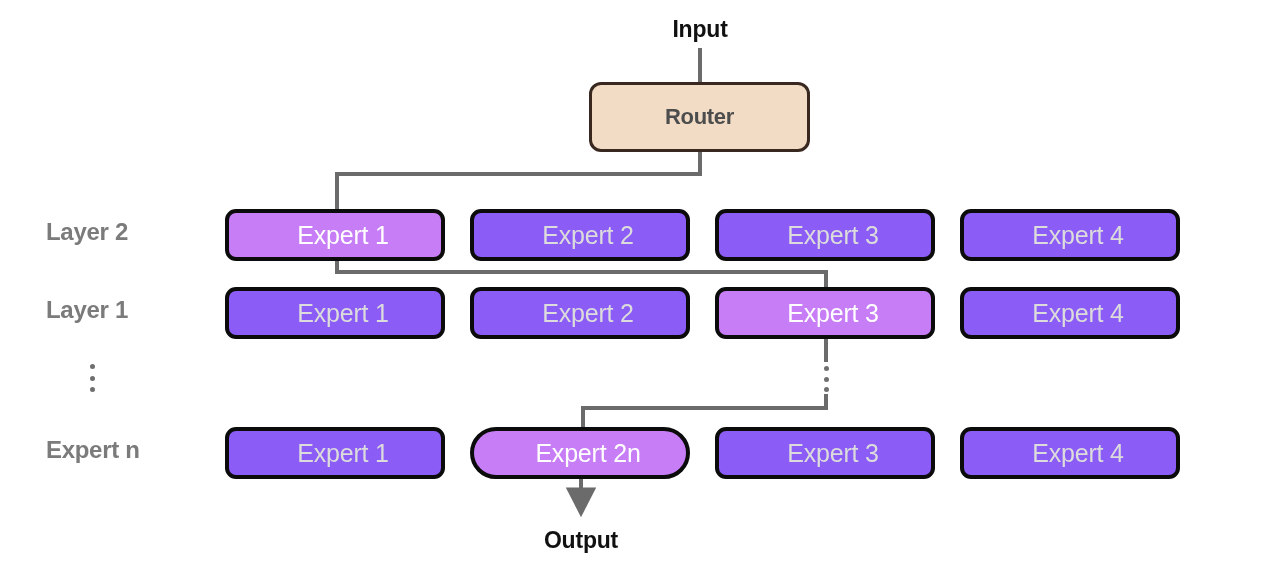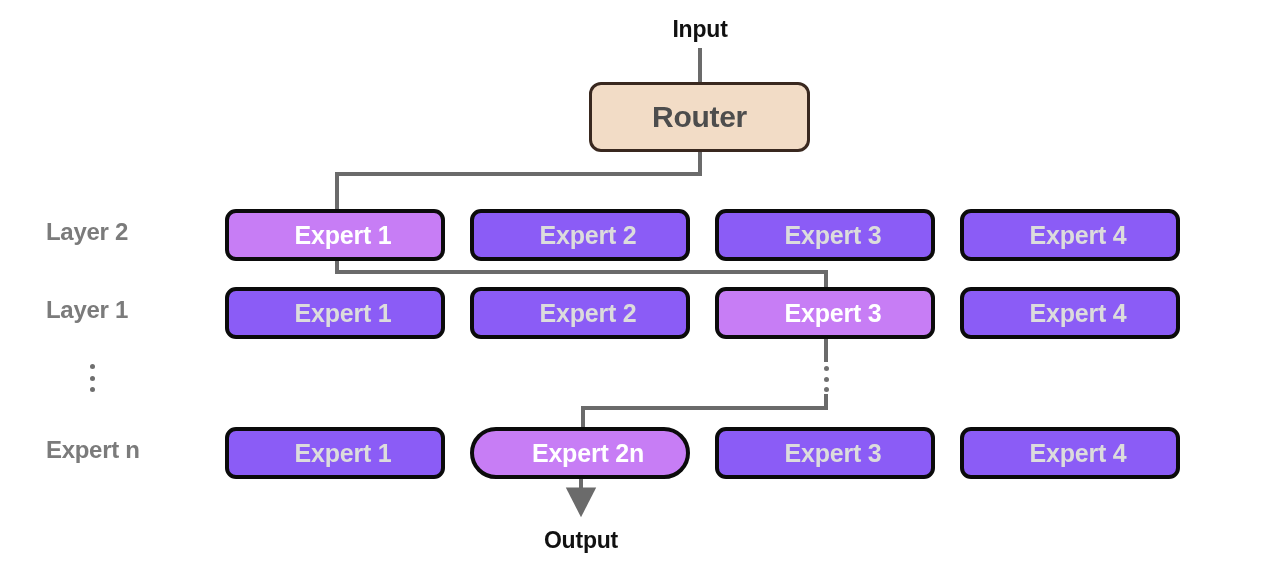--- a/index.html
+++ b/index.html
@@ -60,31 +60,31 @@
     white-space: nowrap;
   }
   .router-node {
     left: 589px;
     top: 82px;
     width: 221px;
     height: 70px;
     background: #f2dcc6;
     border: 3px solid #39281f;
     border-radius: 12px;
-    font-size: 30px;
+    font-size: 22px;
     font-weight: bold;
     color: #4d4d4d;
     letter-spacing: -0.3px;
   }
   .expert-node {
     width: 220px;
     height: 52px;
     border: 4px solid #0b0b0b;
     font-size: 25px;
-    font-weight: bold;
+    font-weight: normal;
     letter-spacing: -0.2px;
     padding-left: 16px;
   }
   .expert-node.inactive {
     background: #8b5cf6;
     color: #dcdcdc;
   }
   .expert-node.active {
     background: #c77df5;
     color: #ffffff;

